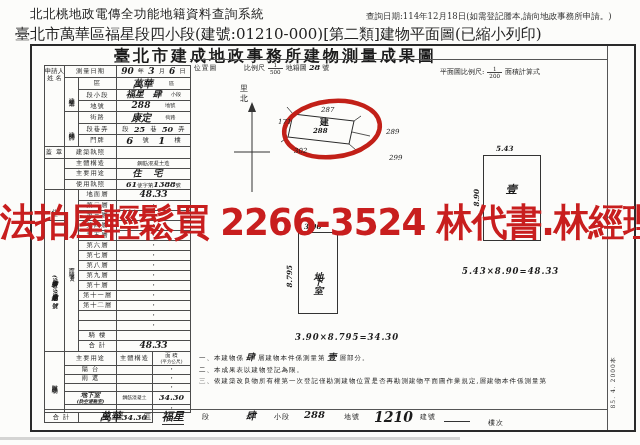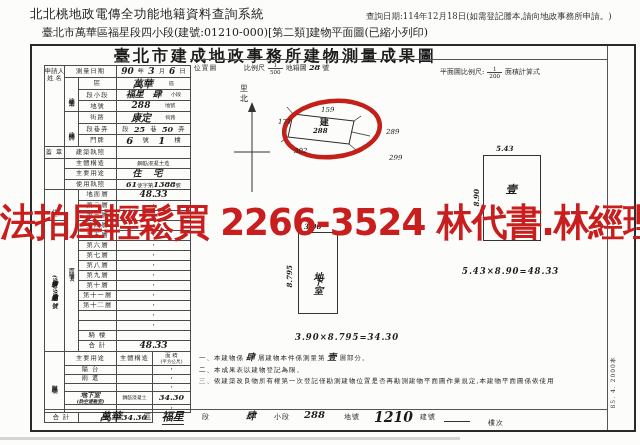--- a/index.html
+++ b/index.html
@@ -2,21 +2,21 @@
 <html><head>
 <meta charset="utf-8">
 <style>
   html,body{margin:0;padding:0}
   body{width:640px;height:445px;position:relative;overflow:hidden;background:#fcfcfa;
        font-family:"DejaVu Serif",serif;color:#1b1b1b}
   .abs{position:absolute}
   
   .hdr-sys{left:30px;top:6px;font-size:12.5px;letter-spacing:.5px;color:#222}
   .hdr-date{left:366px;top:11px;font-size:8.5px;color:#333}
-  .hdr-sub{left:42px;top:25px;font-size:11px;color:#222}
+  .hdr-sub{left:15px;top:25px;font-size:15px;color:#222}
   
   .frame{left:30px;top:44px;width:606px;height:388px;border:2px solid #2a2a2a;box-sizing:border-box}
   .doc-title{left:82px;top:0px;font-size:16px;font-weight:bold;letter-spacing:3px;white-space:nowrap}
   .inner-top{left:158px;top:13px;width:417px;border-top:1px solid #555;height:0}
   .inner-bottom{left:12px;top:363px;width:563px;border-top:1px solid #555;height:0}
   .right-div{left:575px;top:0;height:384px;border-left:1px solid #555;width:0}
   .formno{left:549px;top:326px;width:64px;font-size:6px;transform:rotate(-90deg);color:#333;letter-spacing:1px}
   
   .mft{position:absolute;left:12px;top:19px;width:146px;border-collapse:collapse;table-layout:fixed}
   .mft td{border:1px solid #4c4c4c;padding:0;overflow:hidden;vertical-align:middle;
@@ -331,21 +331,21 @@
 
   <svg class="abs" style="left:222px;top:50px" width="190" height="78">
     <polygon points="39,18 100,25 95,48 34,41" fill="none" stroke="#2a2a2a" stroke-width="1"></polygon>
     <line x1="39" y1="18" x2="33" y2="11" stroke="#2a2a2a" stroke-width="0.8"></line>
     <line x1="100" y1="25" x2="107" y2="20" stroke="#2a2a2a" stroke-width="0.8"></line>
     <line x1="95" y1="48" x2="102" y2="54" stroke="#2a2a2a" stroke-width="0.8"></line>
     <line x1="34" y1="41" x2="27" y2="46" stroke="#2a2a2a" stroke-width="0.8"></line>
     <line x1="98" y1="36" x2="116" y2="40" stroke="#2a2a2a" stroke-width="0.8"></line>
     <ellipse cx="78" cy="33" rx="48" ry="28" fill="none" stroke="#c22018" stroke-width="4.5" transform="rotate(-6 78 33)"></ellipse>
   </svg>
-  <span class="abs num" style="left:289px;top:60px">159</span>
+  <span class="abs num" style="left:289px;top:60px">287</span>
   <span class="abs num" style="left:246px;top:72px">171</span>
   <span class="abs num" style="left:354px;top:82px">289</span>
   <span class="abs num" style="left:262px;top:101px">302</span>
   <span class="abs num" style="left:357px;top:108px">299</span>
   <span class="abs mark" style="left:288px;top:70px">建</span>
   <span class="abs num v8 hw" style="left:281px;top:80px">288</span>
 
   <span class="abs hw dim" style="left:464px;top:98px">5.43</span>
   <span class="abs hw dim rot" style="left:432px;top:144px;width:24px">8.90</span>
   <div class="abs ff-rect">
@@ -357,21 +357,21 @@
   <span class="abs hw dim rot" style="left:242px;top:222px;width:30px">8.795</span>
   <div class="abs bm-rect">
     <span class="bm-label hw">地下室</span>
   </div>
   <div class="abs hw formula" style="left:263px;top:286px">3.90×8.795=34.30</div>
 
 
   <div class="abs notes">
     <div><span>一、本建物係</span><span class="hw nhw">肆</span><span>層建物本件係測量第</span><span class="hw nhw">壹</span><span>層部分。</span></div>
     <div>二、本成果表以建物登記為限。</div>
-    <div>三、依建築改良物所有權第一次登記僅勘測建物位置是否再勘測建物平面圖作業規定,本建物平面圖係依使用</div>
+    <div>三、依建築改良物所有權第一次登記僅勘測建物位置是否再勘測建物平面圖作業規定,層建物本件係測量第</div>
   </div>
 
   <span class="abs hw bt-hw" style="left:68px">萬華</span>
   <span class="abs bt" style="left:112px">區</span>
   <span class="abs hw bt-hw bt-ul" style="left:130px">福星</span>
   <span class="abs bt" style="left:170px">段</span>
   <span class="abs hw bt-hw" style="left:214px;font-size:10px">肆</span>
   <span class="abs bt" style="left:242px">小段</span>
   <span class="abs hw bt-hw" style="left:272px;font-size:10px">288</span>
   <span class="abs bt" style="left:312px">地號</span>

